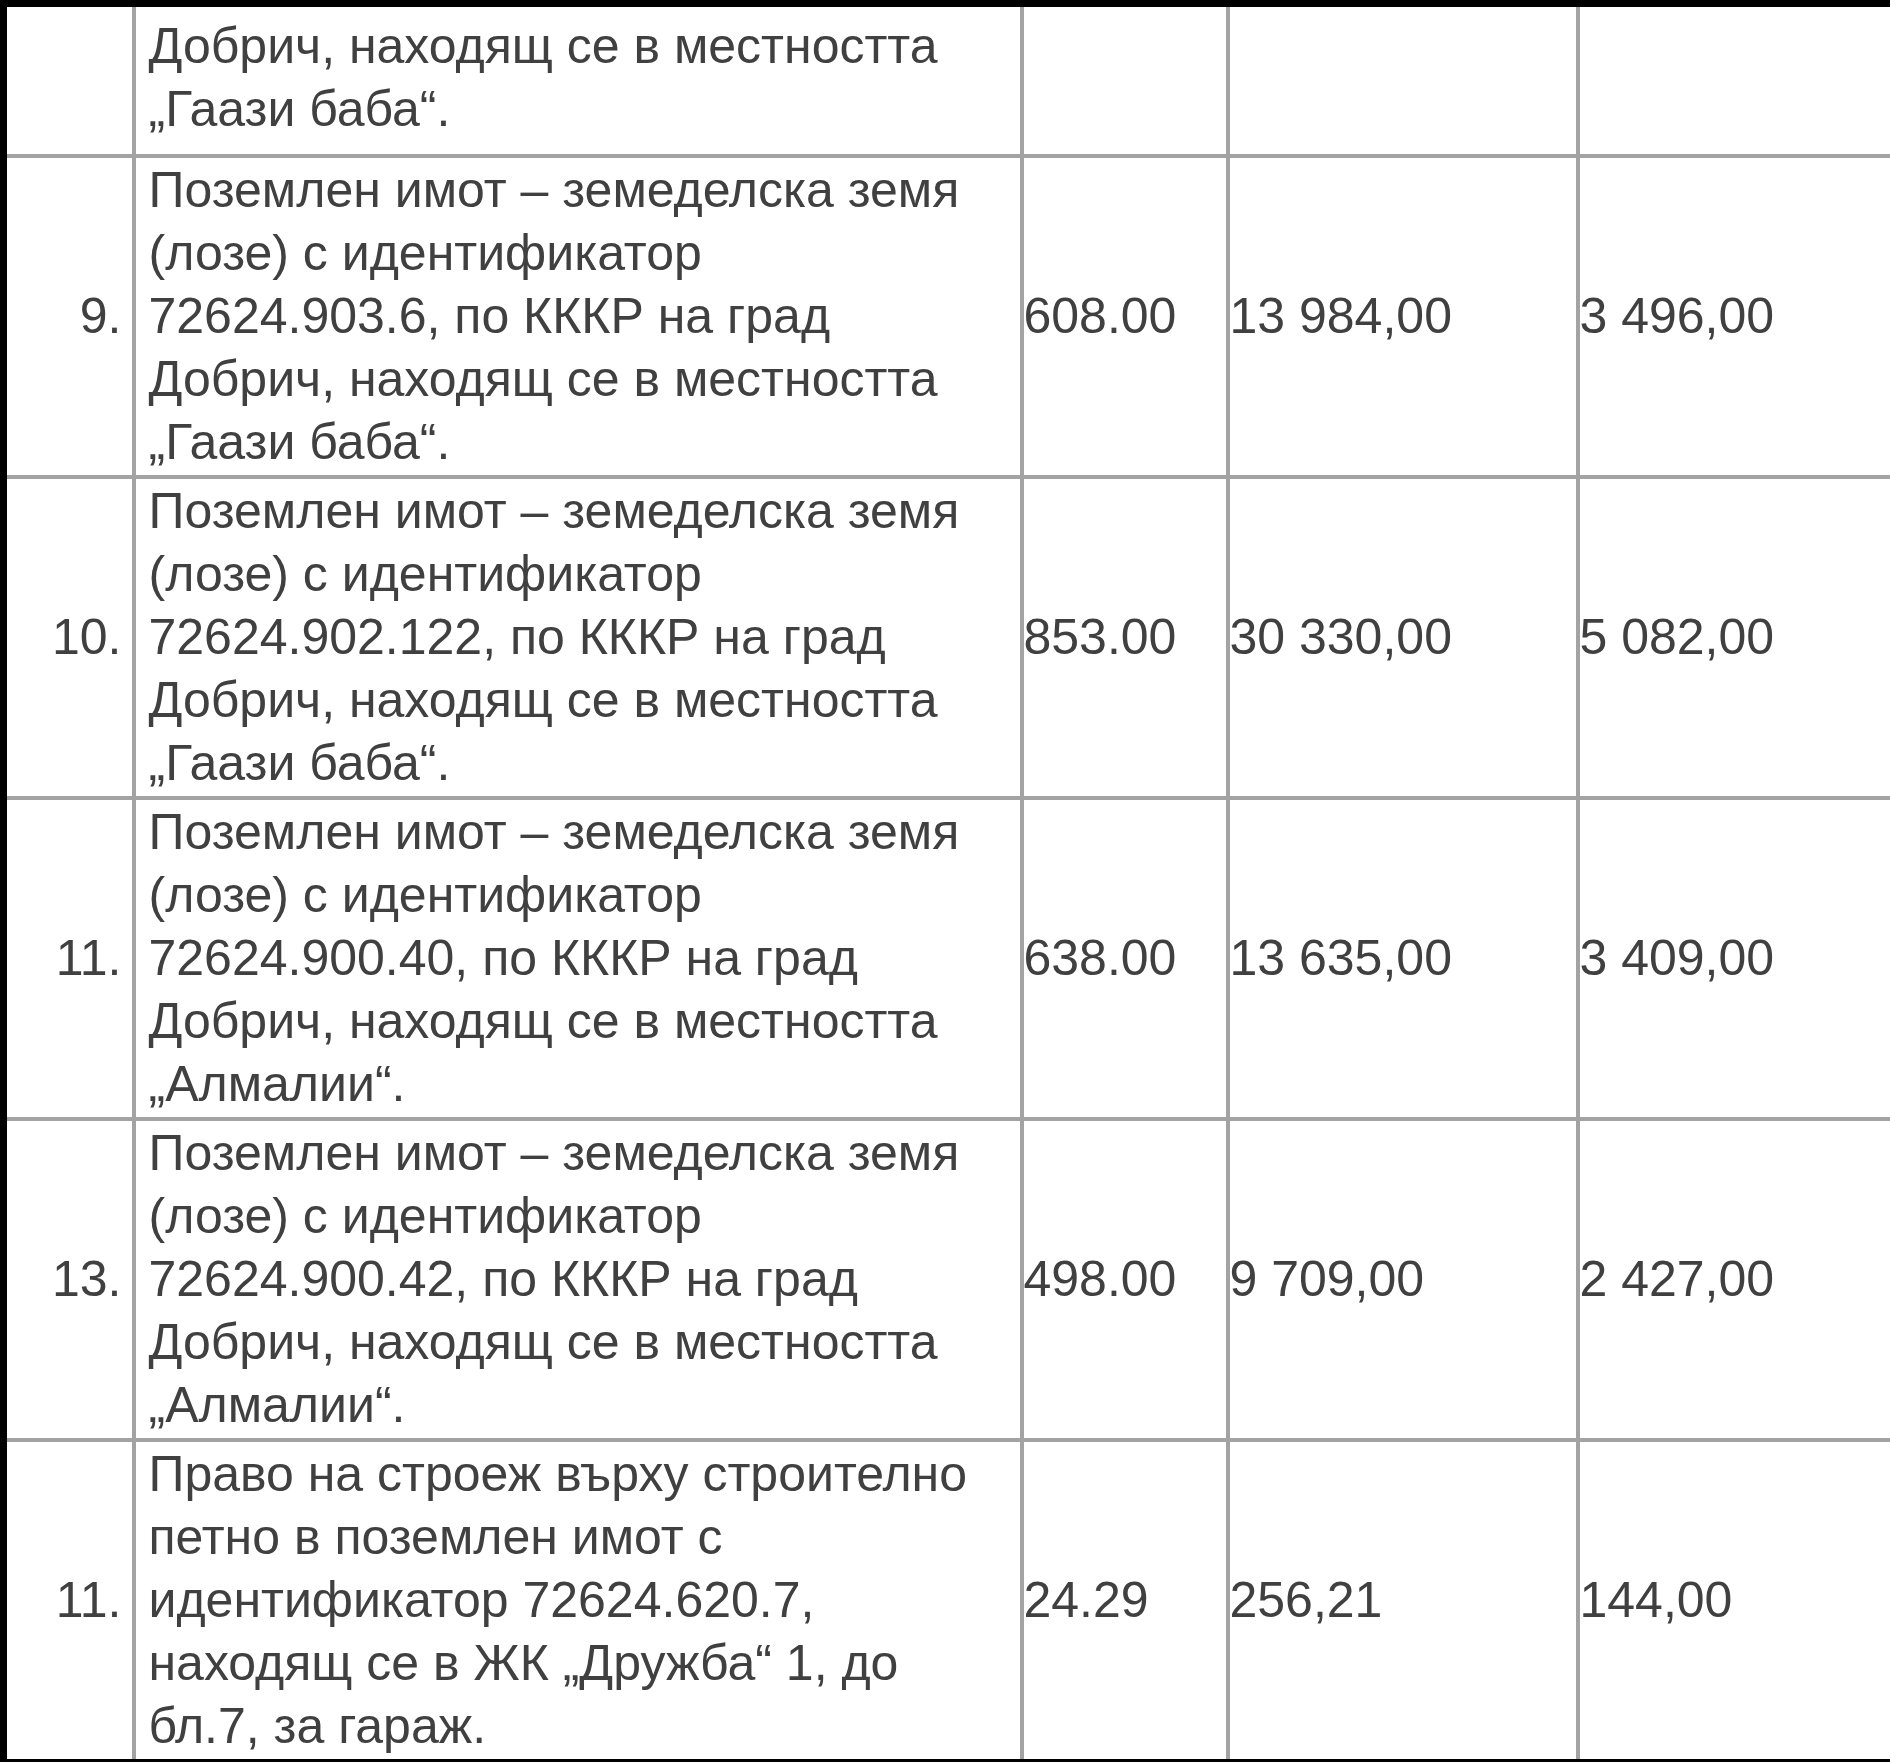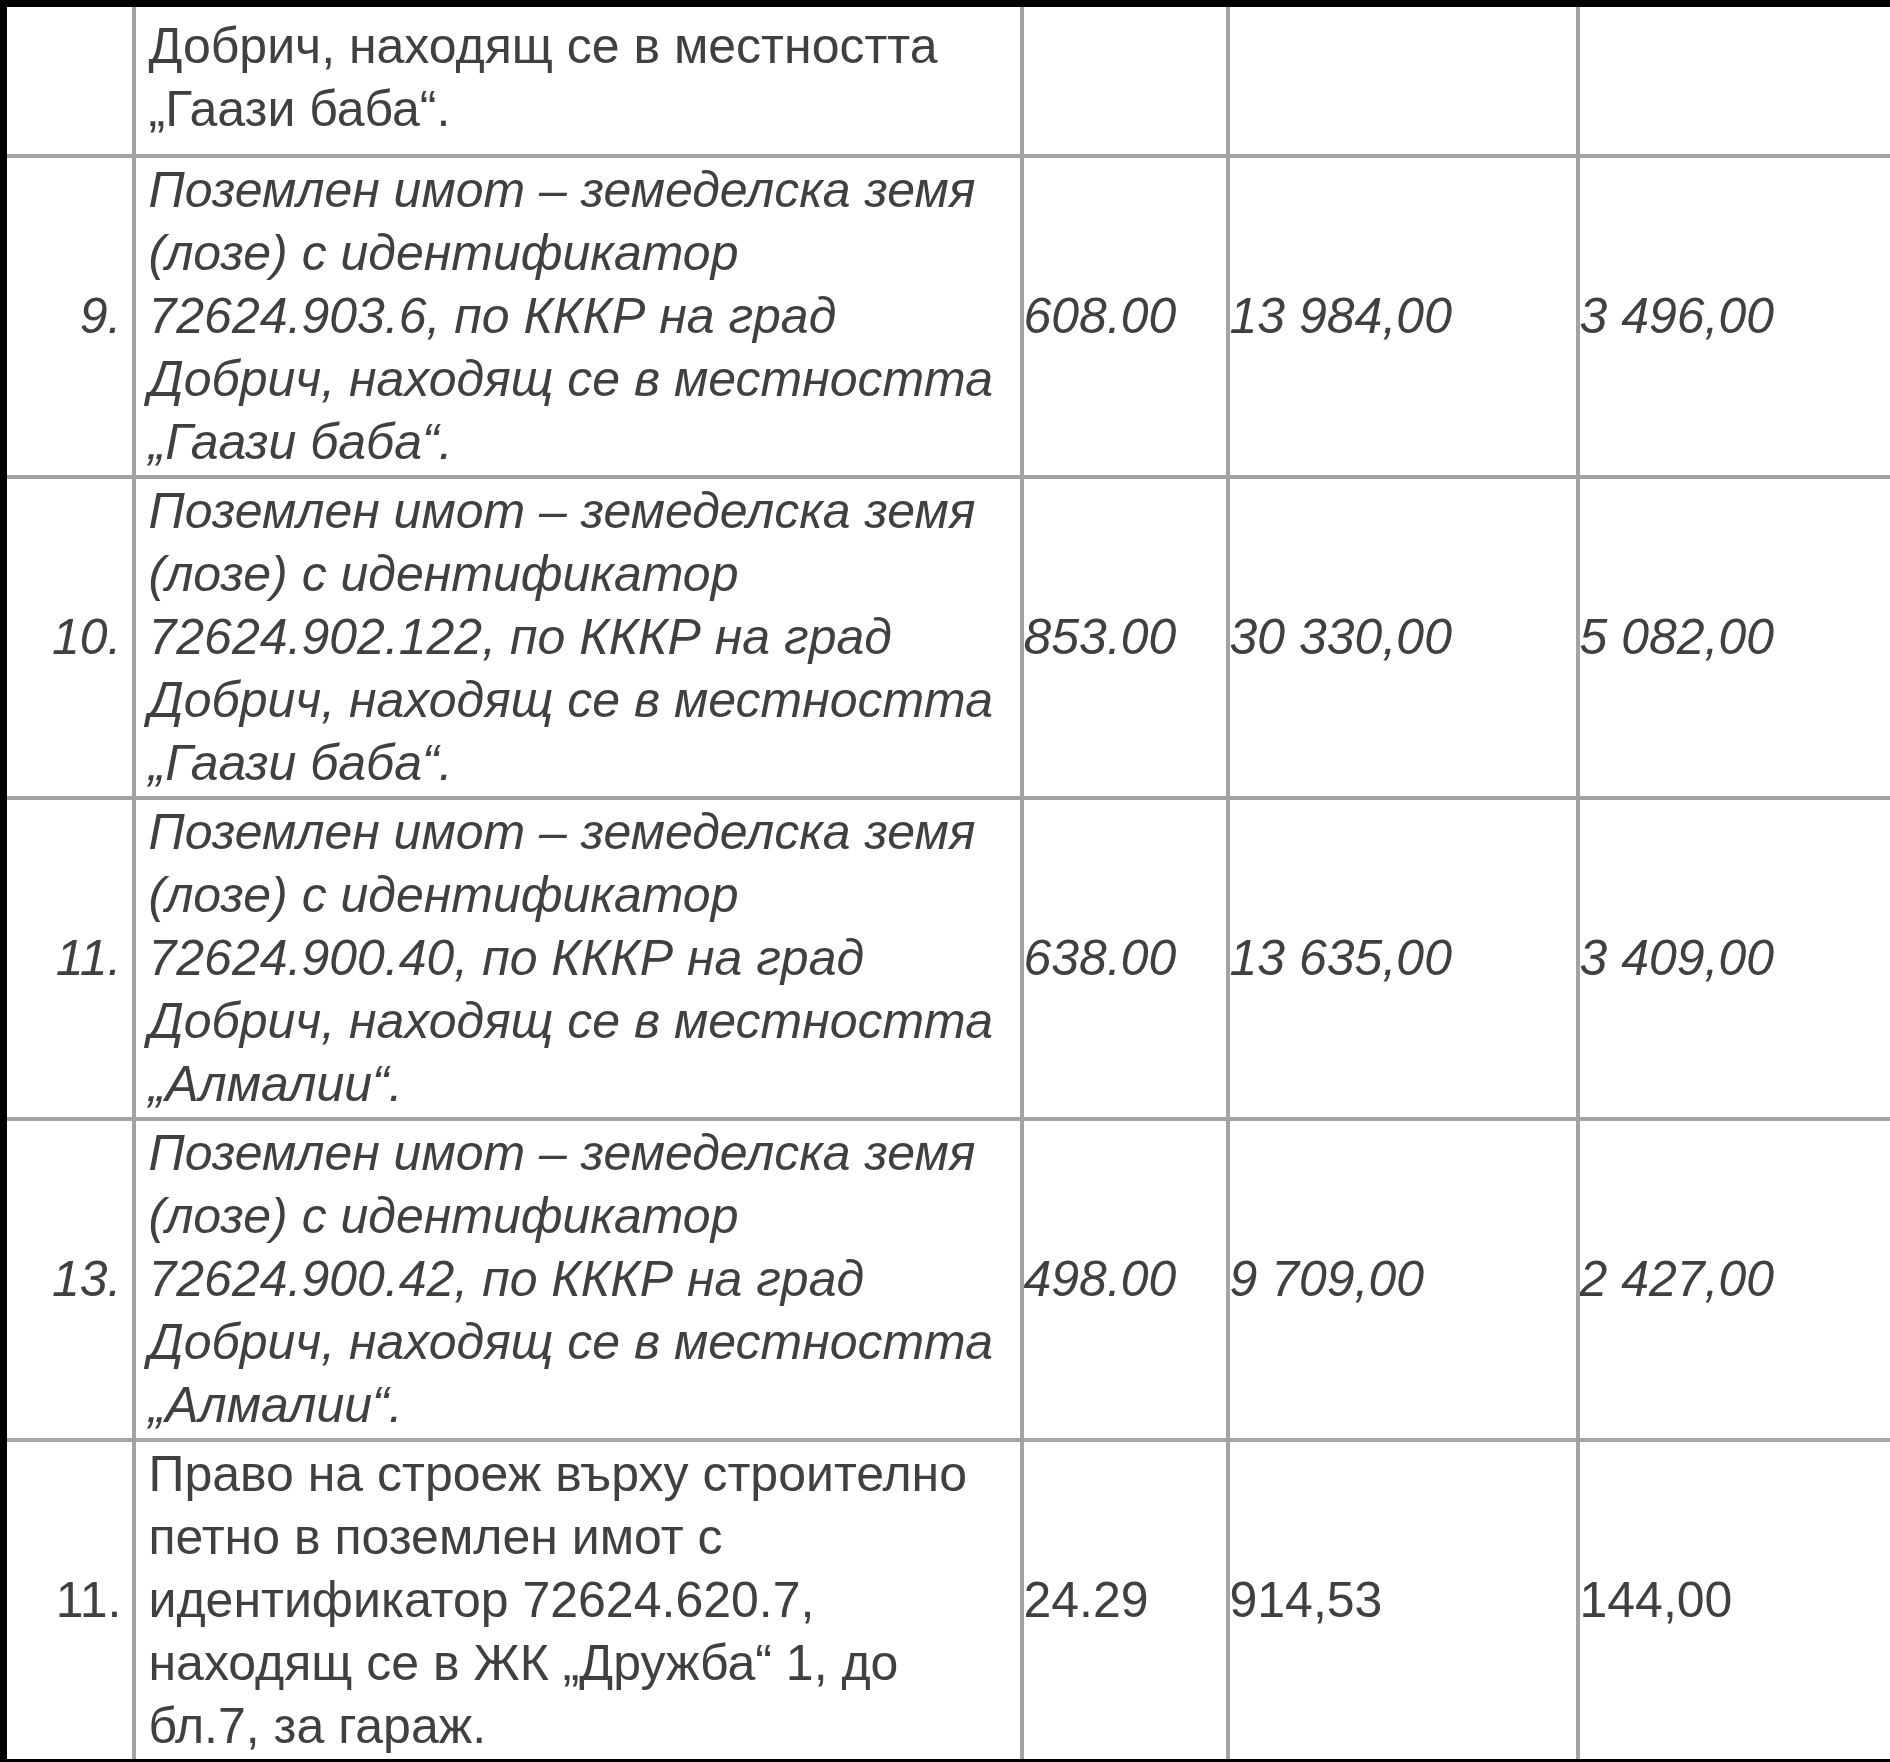--- a/index.html
+++ b/index.html
@@ -40,21 +40,21 @@
     text-align: left;
     padding: 0;
   }
   tr.row-partial td {
     height: 138px;
   }
   tr.row-partial td.cell-desc {
     vertical-align: top;
     padding-top: 8px;
   }
-  tr.row-full td { height: 315px; font-style: italic; }
+  tr.row-full td { height: 315px; }
   tr.row-13 td  { height: 311px; }
 </style>
 </head>
 <body>
 
 <table class="props">
   <colgroup>
     <col style="width:130px">
     <col style="width:888px">
     <col style="width:206px">
@@ -115,17 +115,17 @@
       <td class="cell-tax">2 427,00</td>
     </tr>
     <tr class="row-13">
       <td class="cell-num">11.</td>
       <td class="cell-desc">Право на строеж върху строително
 петно в поземлен имот с
 идентификатор 72624.620.7,
 находящ се в ЖК „Дружба“ 1, до
 бл.7, за гараж.</td>
       <td class="cell-area">24.29</td>
-      <td class="cell-value">914,53</td>
+      <td class="cell-value">256,21</td>
       <td class="cell-tax">144,00</td>
     </tr>
   </tbody>
 </table>
 
 </body></html>

